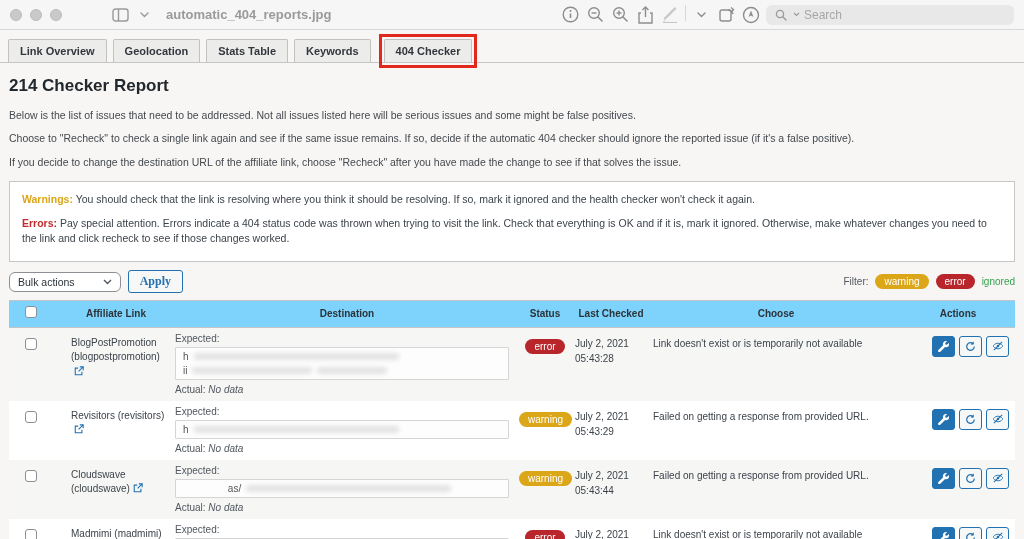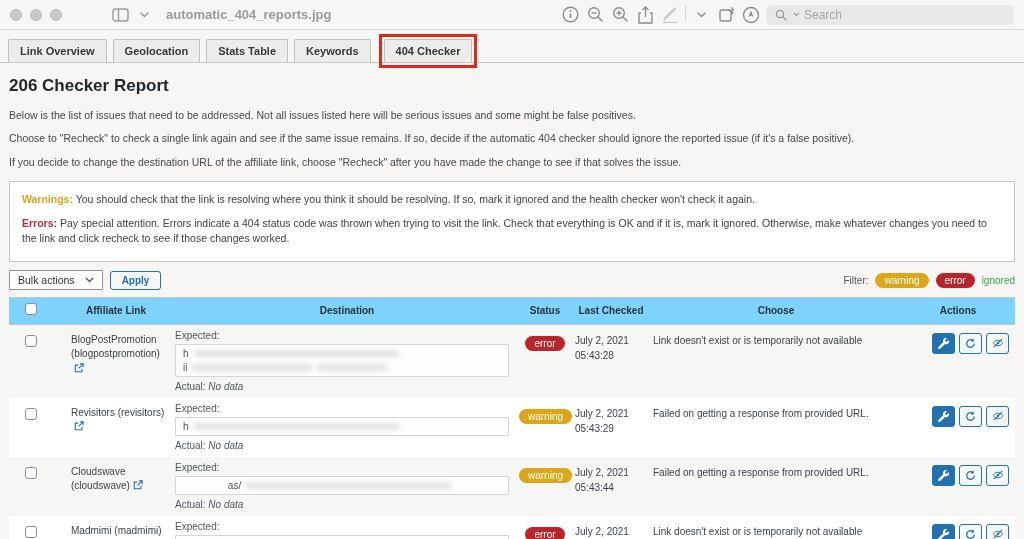--- a/index.html
+++ b/index.html
@@ -38,26 +38,26 @@
   .content { padding:0 9px; }
   h1.report-title { font-size:17px; font-weight:bold; color:#23282d; margin:13px 0 11px; }
   p.intro { font-size:10.5px; color:#44494e; margin:0 0 7px; line-height:1.55; }
 
   .notice { background:#fff; border:1px solid #c6c6c6; padding:2px 12px 6px; margin:11px 0 8px; }
   .notice p { font-size:10.5px; margin:8px 0; line-height:1.5; }
   .warnings-label { color:#dba617; font-weight:bold; }
   .errors-label { color:#c22a2e; font-weight:bold; }
 
   .controls { display:flex; align-items:center; margin:8px 0 7px; }
-  .bulk-select { display:inline-flex; align-items:center; gap:10px; background:#fff;
-    border:1px solid #8c8f94; border-radius:1px; padding:3px 8px; font-size:10.5px;
+  .bulk-select { display:inline-flex; align-items:center; gap:28px; background:#fff;
+    border:1px solid #8c8f94; border-radius:6px; padding:3px 8px; font-size:10.5px;
     color:#2c3338; cursor:pointer; }
   .apply-btn { margin-left:7px; background:#f6f7f7; border:1px solid #2271b1; color:#2271b1;
-    border-radius:3px; padding:3px 11px; font-size:10px; font-weight:bold; cursor:pointer;
-    font-family:Liberation Sans, sans-serif; }
+    border-radius:3px; padding:3px 11px; font-size:12px; font-weight:bold; cursor:pointer;
+    font-family:Liberation Serif, serif; }
   .filter { margin-left:auto; display:flex; align-items:center; gap:7px; font-size:10px; color:#50575e; }
   .pill { border-radius:9px; padding:2px 9px; font-size:10px; color:#fff; cursor:pointer; }
   .pill[data-status="warning"], .pill.warning { background:#dba617; }
   .pill[data-status="error"], .pill.error { background:#b8262c; }
   .ignored-link { color:#36a14f; font-size:10px; cursor:pointer; }
 
   
   .table { background:#fff; border-top:1px solid #c3c4c7; }
   .grid-row { display:grid; grid-template-columns:48px 118px 344px 52px 80px 250px 1fr; }
   .thead { border-bottom:1px solid #c3c4c7; font-size:10px; font-weight:bold; color:#2c3338;
@@ -199,21 +199,21 @@
     <button class="tab">Link Overview</button>
     <button class="tab">Geolocation</button>
     <button class="tab">Stats Table</button>
     <button class="tab">Keywords</button>
     <span class="tab-highlight">
       <button class="tab">404 Checker</button>
     </span>
   </div>
 
   <div class="content">
-    <h1 class="report-title">206 Checker Report</h1>
+    <h1 class="report-title">214 Checker Report</h1>
 
     <p class="intro">Below is the list of issues that need to be addressed. Not all issues listed here will be serious issues and some might be false positives.</p>
     <p class="intro">Choose to "Recheck" to check a single link again and see if the same issue remains. If so, decide if the automatic 404 checker should ignore the reported issue (if it's a false positive).</p>
     <p class="intro">If you decide to change the destination URL of the affiliate link, choose "Recheck" after you have made the change to see if that solves the issue.</p>
 
     <div class="notice">
       <p><span class="warnings-label">Warnings:</span>
         <span>You should check that the link is resolving where you think it should be resolving. If so, mark it ignored and the health checker won't check it again.</span></p>
       <p><span class="errors-label">Errors:</span>
         <span>Pay special attention. Errors indicate a 404 status code was thrown when trying to visit the link. Check that everything is OK and if it is, mark it ignored. Otherwise, make whatever changes you need to the link and click recheck to see if those changes worked.</span></p>

